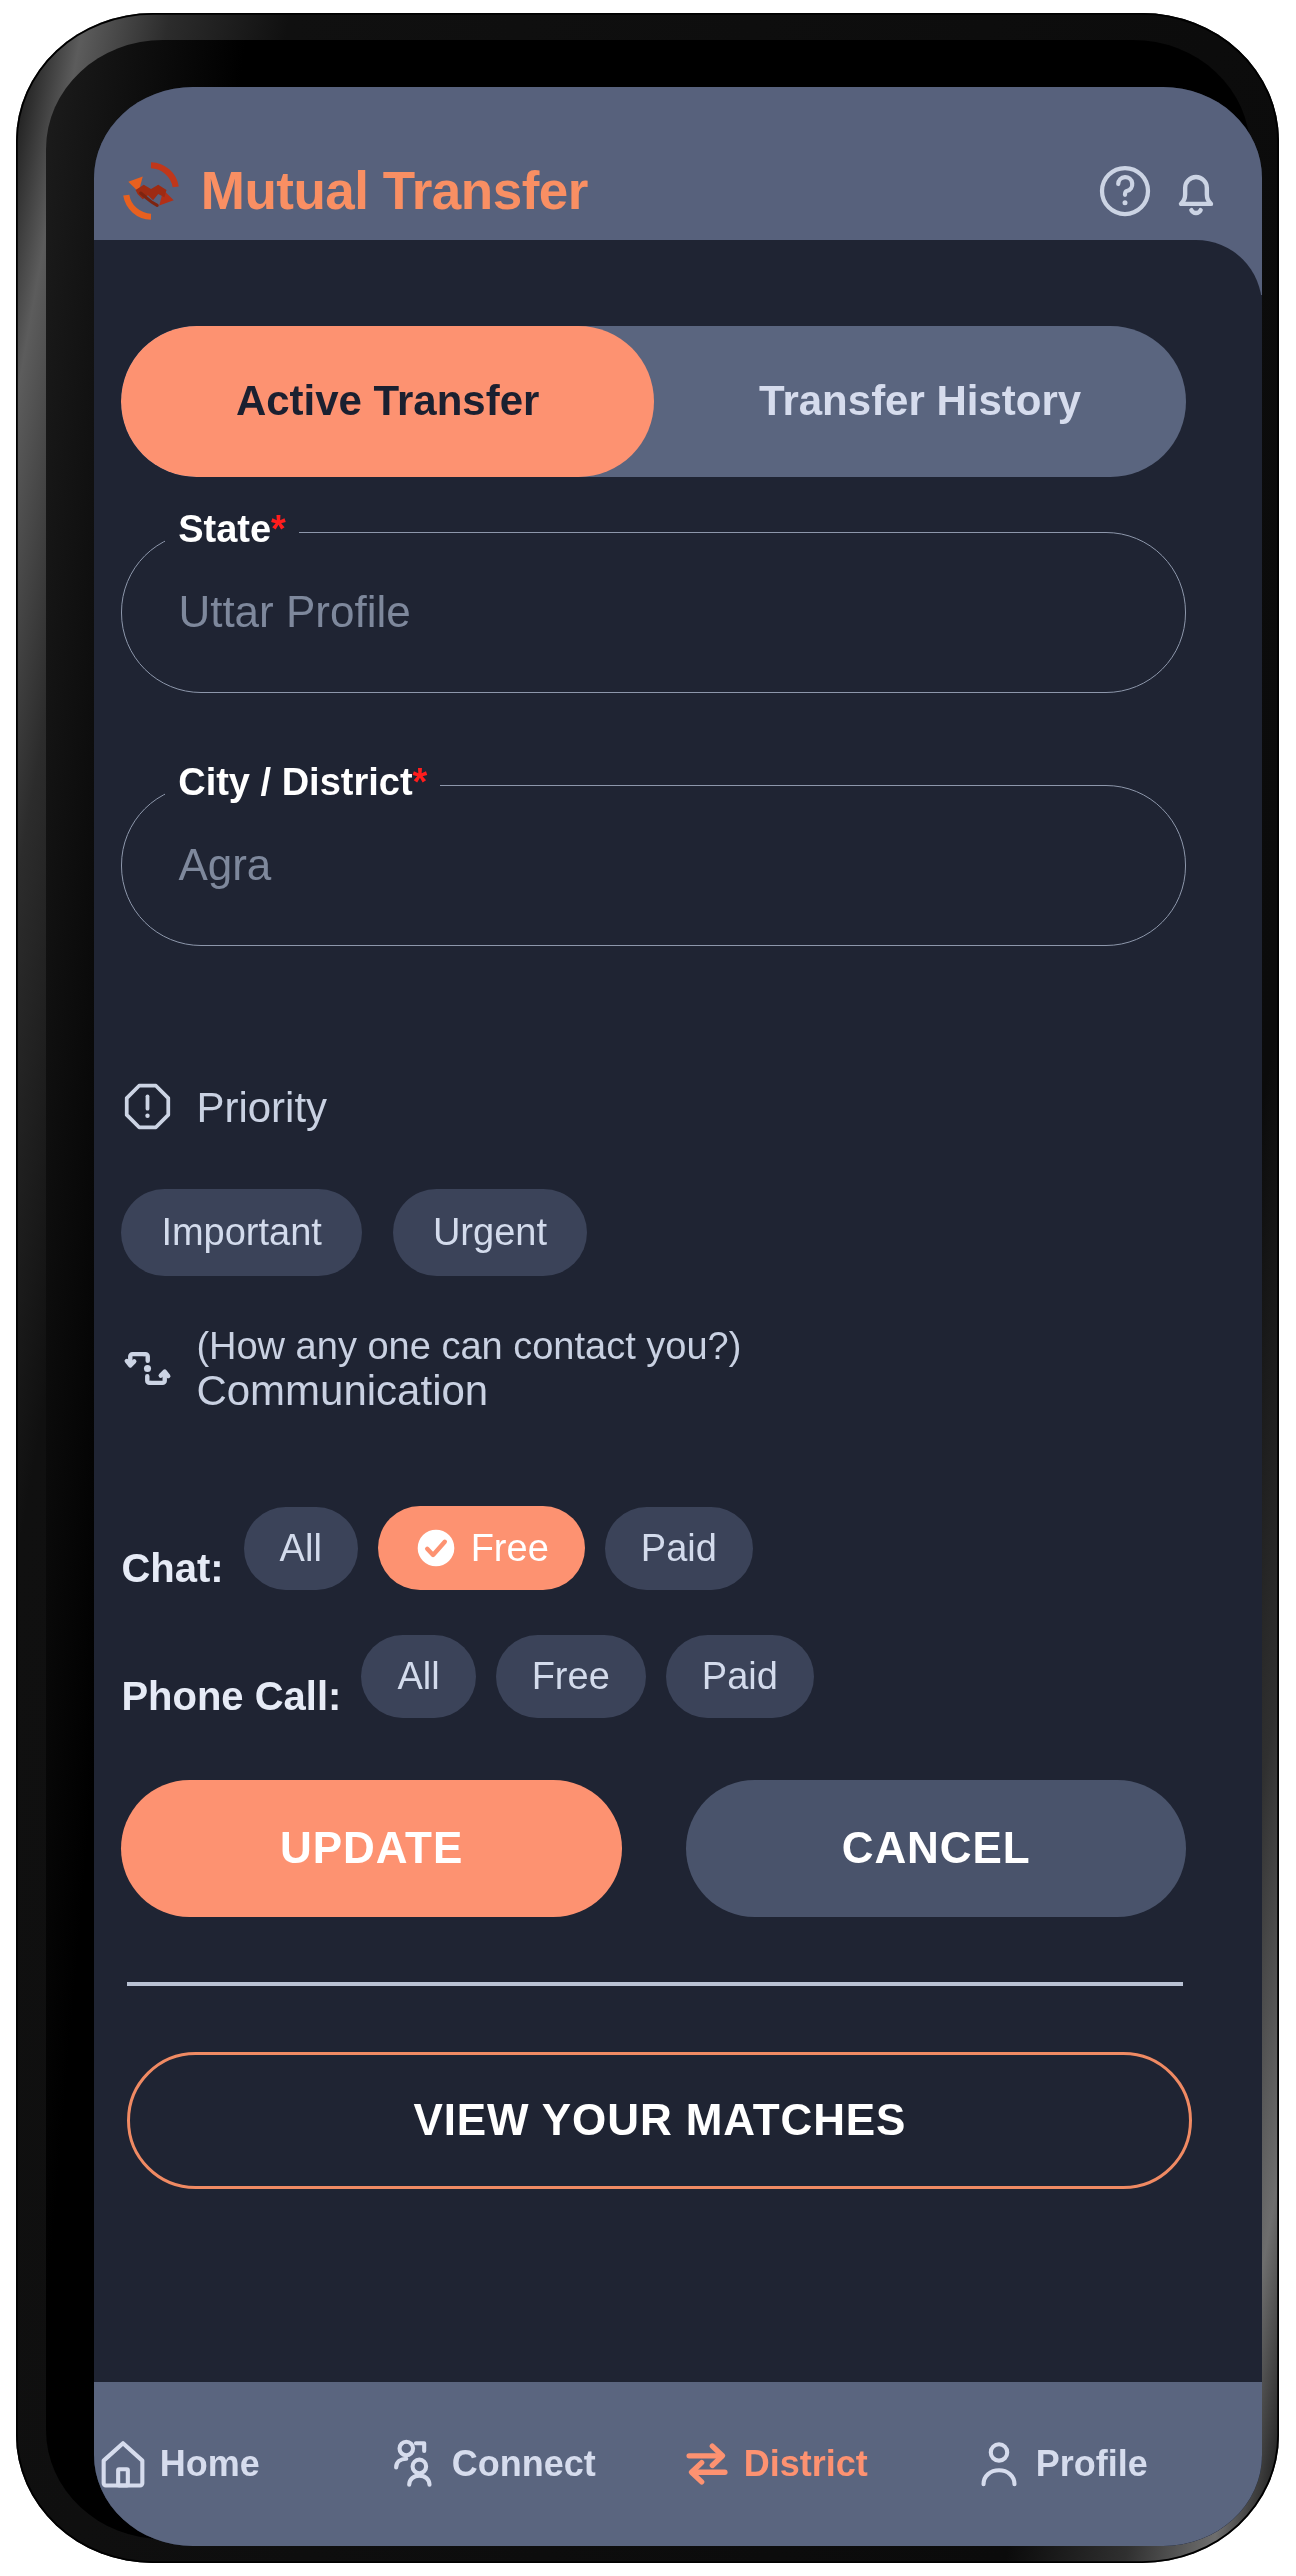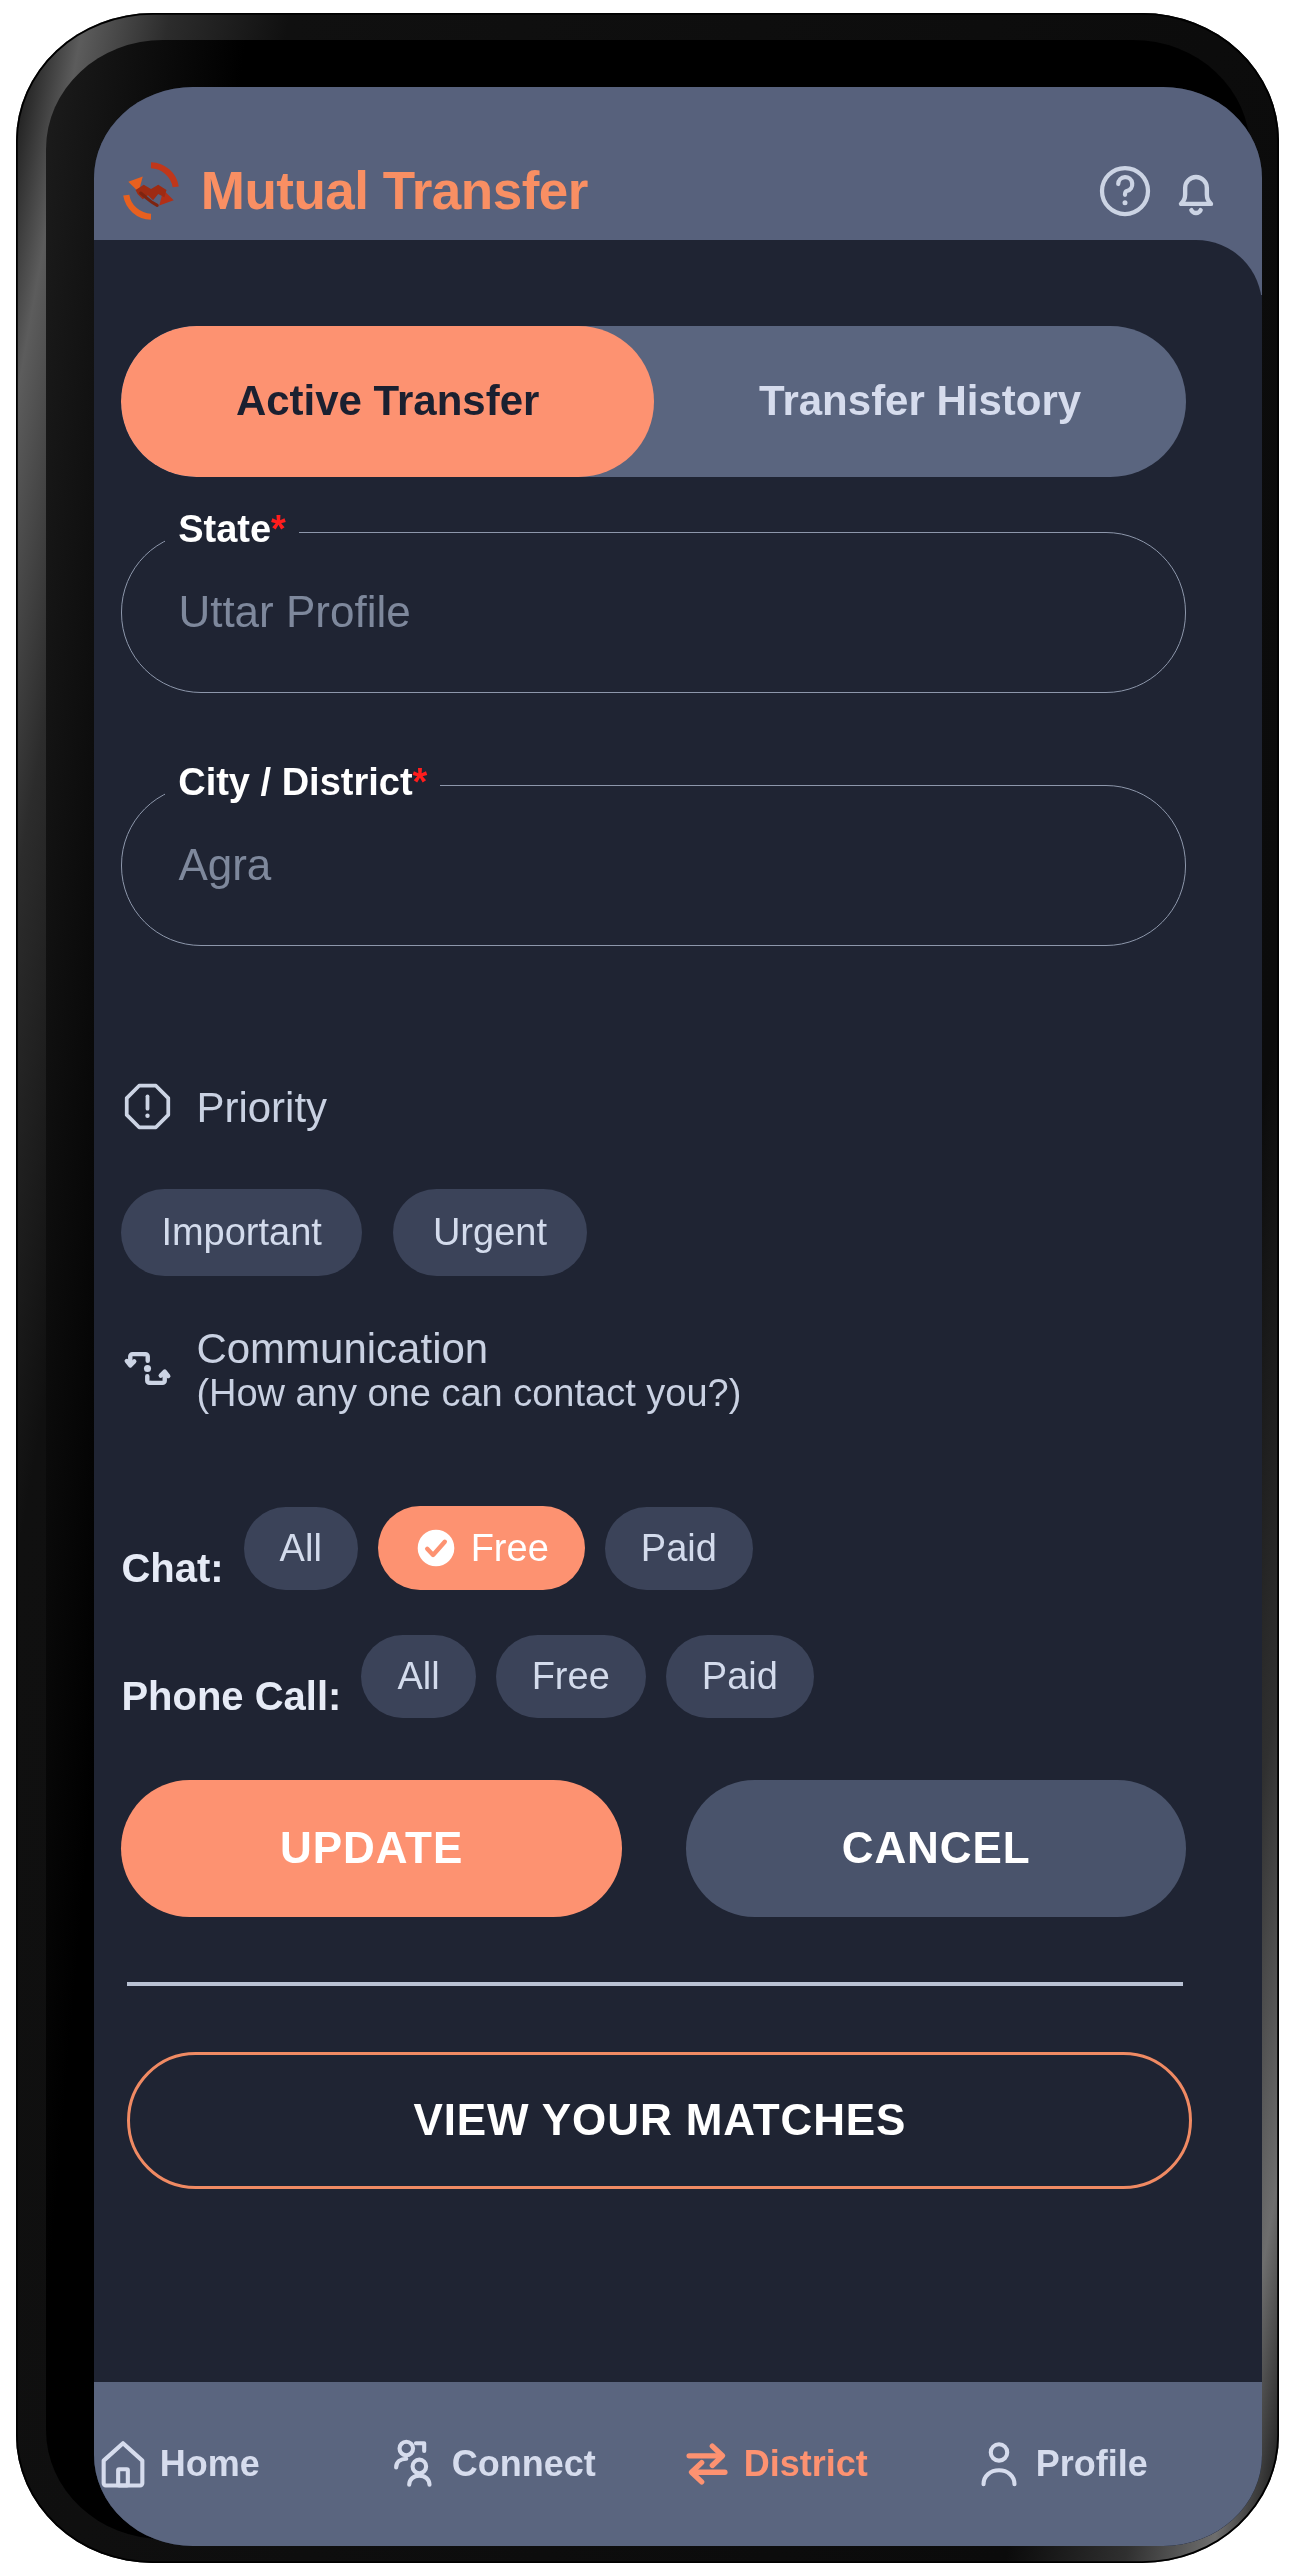--- a/index.html
+++ b/index.html
@@ -230,22 +230,22 @@
                 <path d="M10.5 5.5H5.2a1 1 0 0 0-1 1v3.2" stroke-linecap="round" stroke-linejoin="round"></path>
                 <polyline points="2.6,8.6 4.2,10.6 6,8.8" stroke-linecap="round" stroke-linejoin="round"></polyline>
                 <path d="M13.5 18.5h5.3a1 1 0 0 0 1-1v-3.2" stroke-linecap="round" stroke-linejoin="round"></path>
                 <polyline points="21.4,15.4 19.8,13.4 18,15.2" stroke-linecap="round" stroke-linejoin="round"></polyline>
                 <path d="M10.5 5.5h0.6a1 1 0 0 1 1 1v2" stroke-linecap="round"></path>
                 <path d="M13.5 18.5h-0.6a1 1 0 0 1-1-1v-2" stroke-linecap="round"></path>
                 <circle cx="12" cy="12" r="1.6" fill="#ccd4e4" stroke="none"></circle>
               </svg>
             </span>
             <span id="comm-text">
+              <span id="comm-sub">(How any one can contact you?)</span>
               <span id="comm-title">Communication</span>
-              <span id="comm-sub">(How any one can contact you?)</span>
             </span>
           </div>
         </div>
 
         <div class="opt-row" id="chat-row">
           <span class="opt-label">Chat:</span>
           <div class="opt">
             <span>All</span>
           </div>
           <div class="opt selected">

